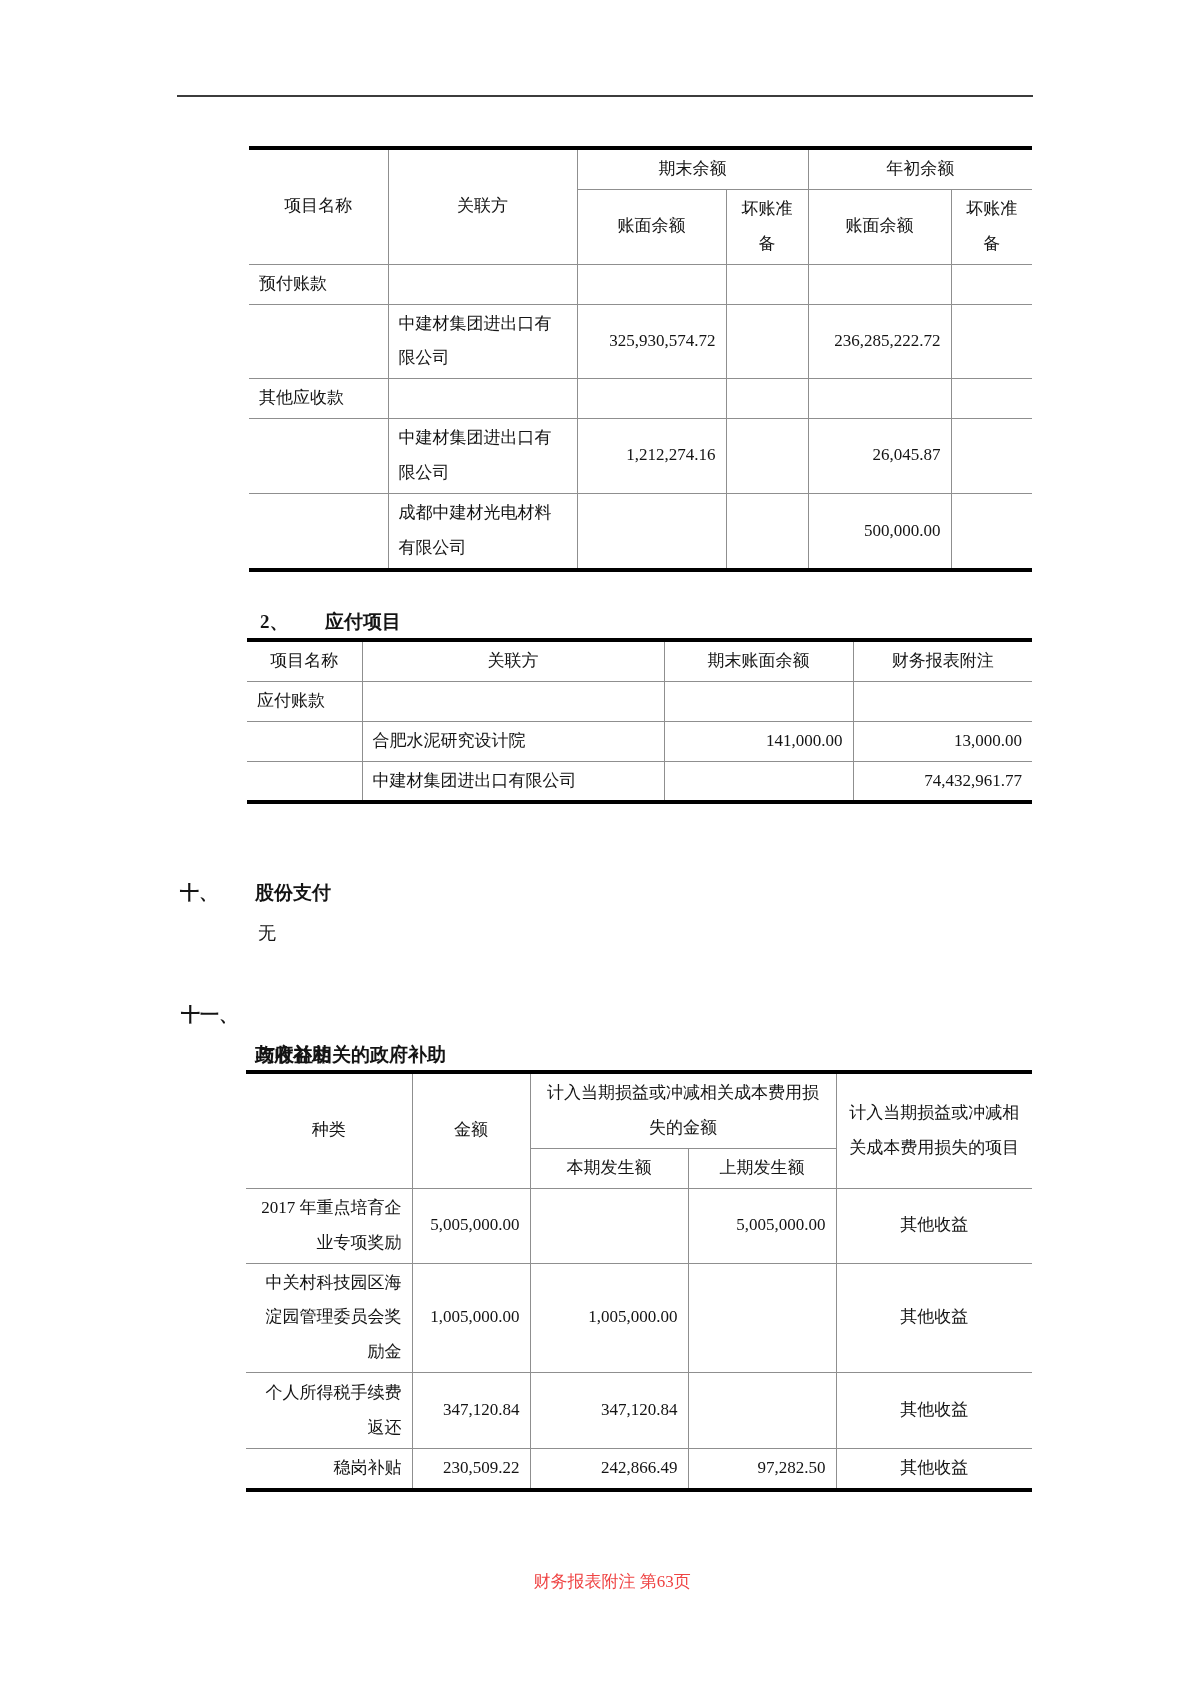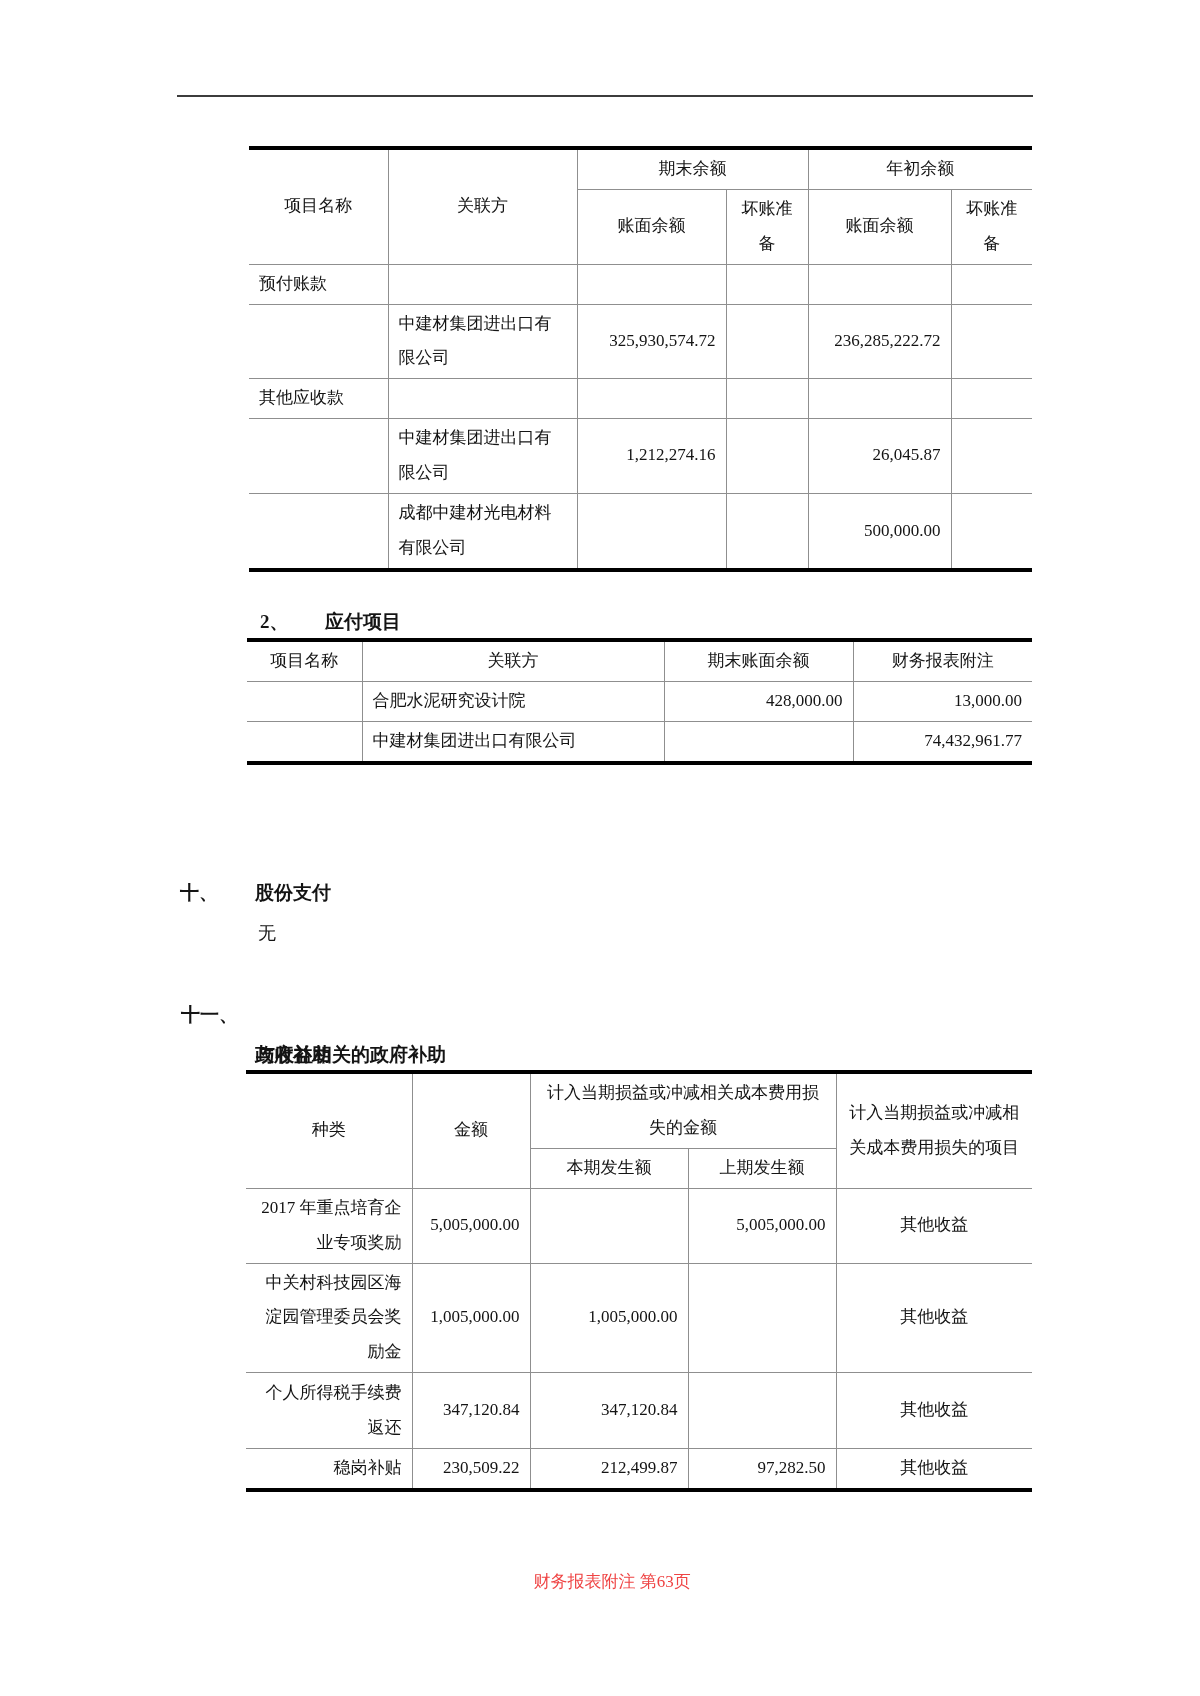--- a/index.html
+++ b/index.html
@@ -134,24 +134,30 @@
         <col style="width:189px">
         <col style="width:179px">
     </colgroup>
     <tbody>
         <tr style="height:38px">
       <th class="ctr">项目名称</th>
       <th class="ctr">关联方</th>
       <th class="ctr">期末账面余额</th>
       <th class="ctr">财务报表附注</th>
     </tr>
+    <tr style="height:39px">
+      <td class="item">应付账款</td>
+      <td class="party"></td>
+      <td class="num"></td>
+      <td class="num"></td>
+    </tr>
     <tr style="height:38px">
       <td class="item"></td>
       <td class="party">合肥水泥研究设计院</td>
-      <td class="num">428,000.00</td>
+      <td class="num">141,000.00</td>
       <td class="num">13,000.00</td>
     </tr>
     <tr style="height:40px">
       <td class="item"></td>
       <td class="party">中建材集团进出口有限公司</td>
       <td class="num"></td>
       <td class="num">74,432,961.77</td>
     </tr>
   </tbody>
     </table>
@@ -200,21 +206,21 @@
     <tr style="height:76px">
       <td class="lbl">个人所得税手续费返还</td>
       <td class="num">347,120.84</td>
       <td class="num">347,120.84</td>
       <td class="num"></td>
       <td class="ctr">其他收益</td>
     </tr>
     <tr style="height:38px">
       <td class="lbl">稳岗补贴</td>
       <td class="num">230,509.22</td>
-      <td class="num">212,499.87</td>
+      <td class="num">242,866.49</td>
       <td class="num">97,282.50</td>
       <td class="ctr">其他收益</td>
     </tr>
   </tbody>
     </table>
 
   <div class="footer">财务报表附注 第63页</div>
 
 </div>
 

